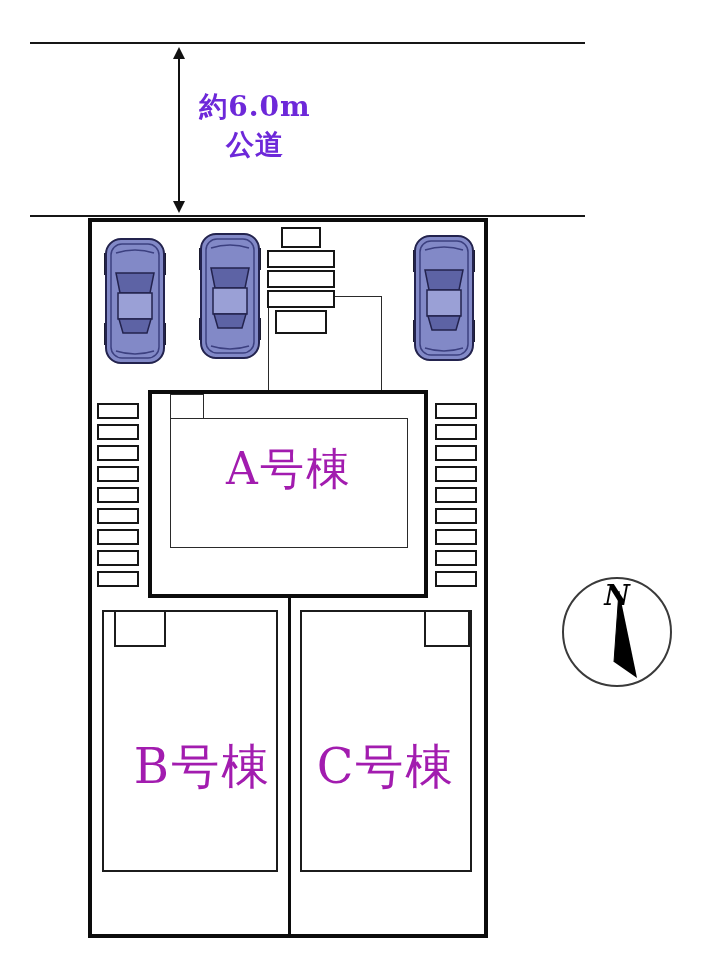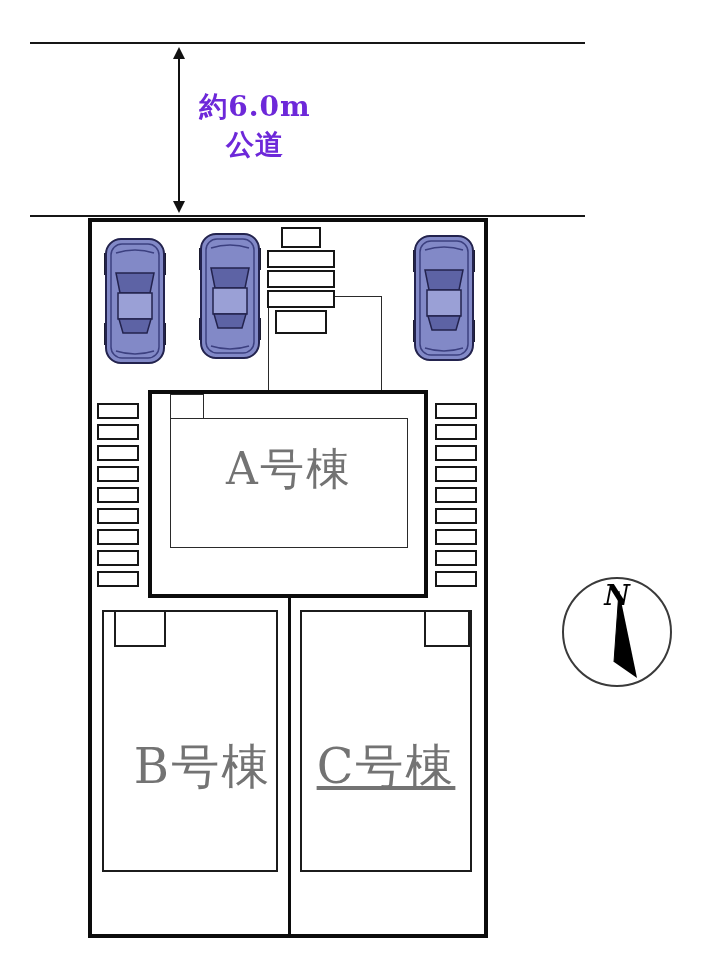--- a/index.html
+++ b/index.html
@@ -10,21 +10,21 @@
   .abs{position:absolute;box-sizing:border-box;}
   .hline{border-top:2px solid #161616;height:0;}
   .label{color:#6d28d9;text-align:center;white-space:nowrap;}
   .road-label{font-size:28px;font-weight:700;letter-spacing:1px;}
   .plot-outline{border:4px solid #0c0c0c;background:transparent;}
   .thick-box{border:4px solid #0c0c0c;background:#ffffff;}
   .thin-box{border:2px solid #1c1c1c;background:#ffffff;}
   .hatch-strip{display:flex;flex-direction:column;}
   .hatch-cell{width:42px;height:16px;border:2px solid #161616;background:#fff;margin-bottom:5px;box-sizing:border-box;}
   .step-rect{position:absolute;border:2px solid #161616;background:#fff;box-sizing:border-box;}
-  .bldg-label{font-size:46px;letter-spacing:2px;color:#737373;text-align:center;}
+  .bldg-label{font-size:46px;letter-spacing:2px;color:#a21caf;text-align:center;}
   .divider-v{background:#0c0c0c;}
   .compass-circle{border:2px solid #3a3a3a;border-radius:50%;background:#fff;}
   .compass-n{font-size:28px;font-style:italic;font-weight:600;text-align:center;}
 </style>
 </head>
 <body>
 
 <div id="canvas">
 
   <div class="abs hline" style="left:30px;top:42px;width:555px;"></div>
@@ -133,21 +133,21 @@
   </div>
 
   <div class="abs divider-v" style="left:288px;top:598px;width:3px;height:338px;"></div>
 
   <div class="abs thin-box" style="left:102px;top:610px;width:176px;height:262px;"></div>
   <div class="abs thin-box" style="left:114px;top:610px;width:52px;height:37px;"></div>
   <div class="abs bldg-label" style="left:102px;top:735px;width:201px;font-size:48px;">B号棟</div>
 
   <div class="abs thin-box" style="left:300px;top:610px;width:172px;height:262px;"></div>
   <div class="abs thin-box" style="left:424px;top:610px;width:46px;height:37px;"></div>
-  <div class="abs bldg-label" style="left:300px;top:735px;width:172px;font-size:48px;text-decoration:underline;">C号棟</div>
+  <div class="abs bldg-label" style="left:300px;top:735px;width:172px;font-size:48px;">C号棟</div>
 
   <div class="abs compass-circle" style="left:562px;top:577px;width:110px;height:110px;"></div>
   <div class="abs compass-n" style="left:562px;top:579px;width:110px;">N</div>
   <div class="abs" style="left:562px;top:577px;width:110px;height:110px;">
     <svg width="110" height="110" viewBox="0 0 110 110">
       <polygon points="57,14 75,101 52,85" fill="#000"></polygon>
       <path d="M57,14 L52,85" stroke="#000" stroke-width="1"></path>
     </svg>
   </div>
 

